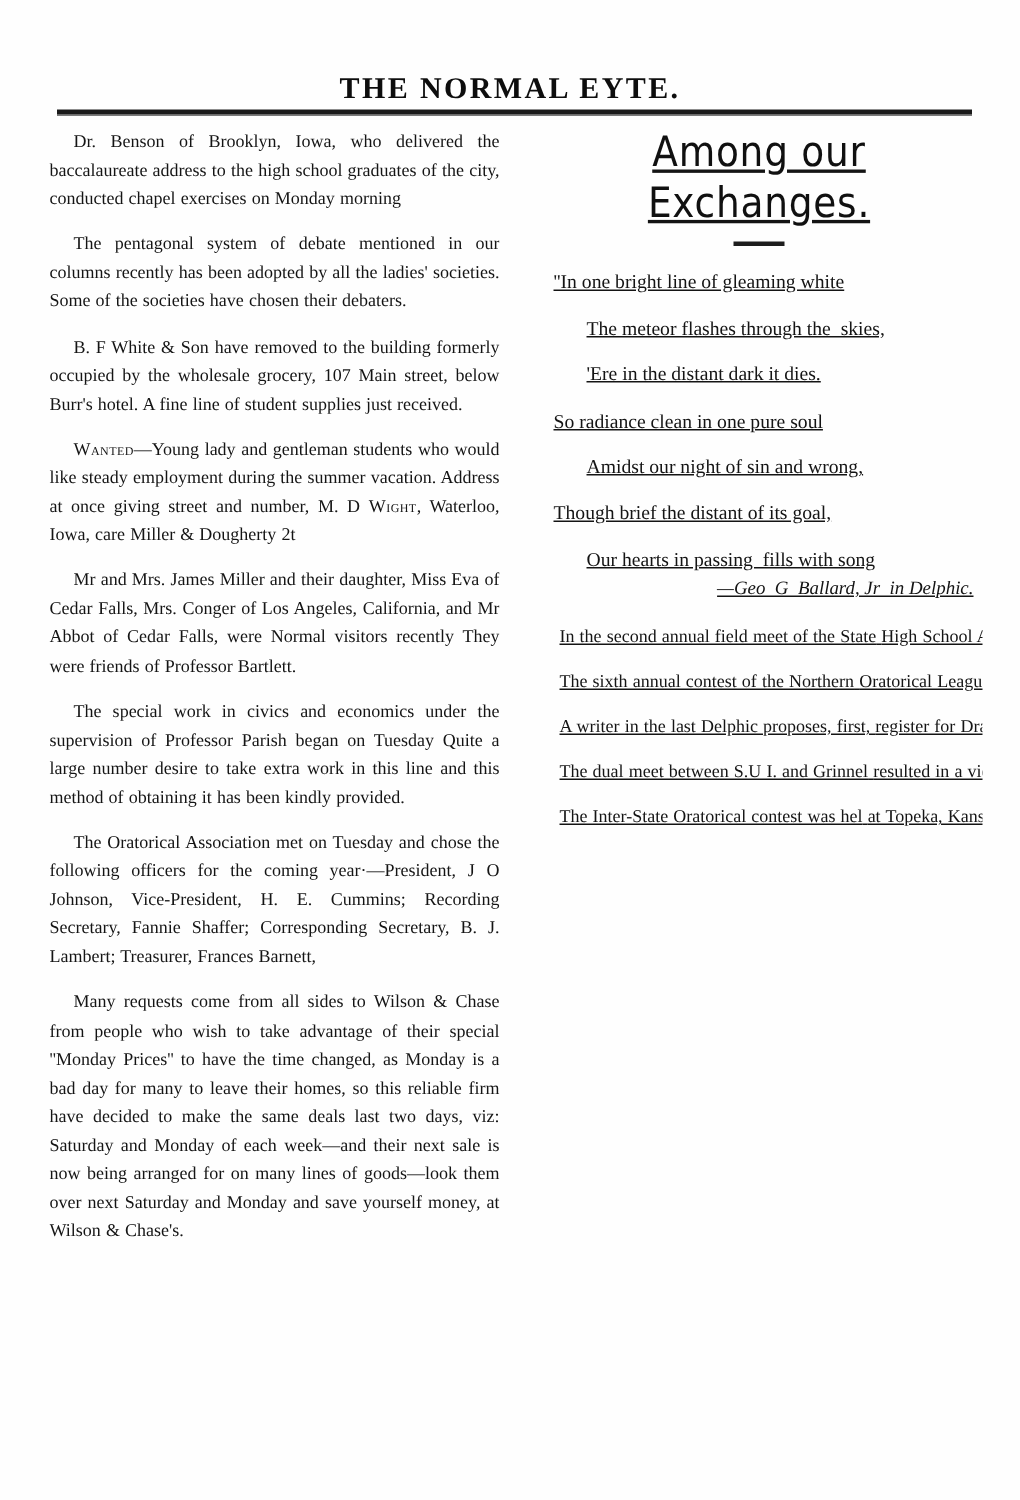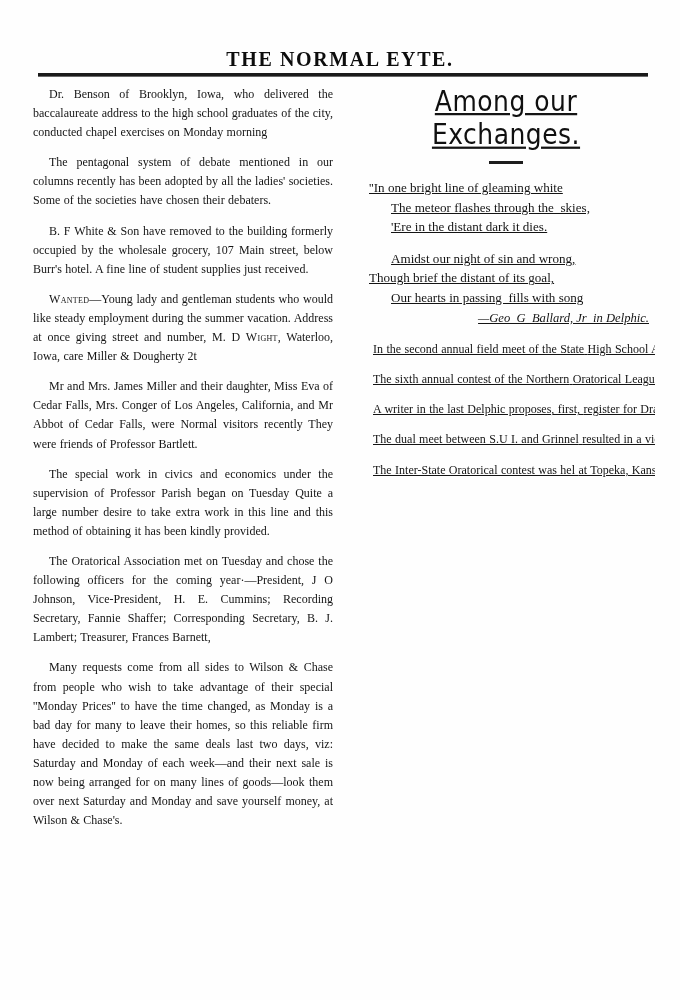--- a/index.html
+++ b/index.html
@@ -122,20 +122,21 @@
   .poem {
     margin: 0 0 12px 0;
     font-size: 13.1px;
     line-height: 19.6px;
     color: #141414;
     padding-left: 8px;
   }
   .poem .pl {
     white-space: pre;
     display: block;
+    margin-top: 11px;
   }
   .poem-stanza { margin-bottom: 12px; }
   .poem-stanza:last-child { margin-bottom: 0; }
   .indent1 { padding-left: 26px; }
   .indent0 { padding-left: 4px; }
   .attrib {
     display: block;
     text-align: right;
     font-style: italic;
     padding-right: 6px;
@@ -174,20 +175,21 @@
       <div class="exch-head">Among our Exchanges.</div>
       <div class="exch-dash"></div>
 
       <div class="poem">
         <div class="poem-stanza">
           <span class="pl indent0">''In one bright line of gleaming white</span>
           <span class="pl indent1">The meteor flashes through the  skies,</span>
           <span class="pl indent1">'Ere in the distant dark it dies.</span>
         </div>
         <div class="poem-stanza">
+          <span class="pl indent0">So radiance clean in one pure soul</span>
           <span class="pl indent1">Amidst our night of sin and wrong,</span>
           <span class="pl indent0">Though brief the distant of its goal,</span>
           <span class="pl indent1">Our hearts in passing  fills with song</span>
           <span class="attrib">—Geo  G  Ballard, Jr  in Delphic.</span>
         </div>
       </div>
 
       <p class="para">
         <span class="pl">    In the second annual field meet of  the  State</span>
         <span class="pl">High  School  Athletic  A ssociation,  held   a</span>

